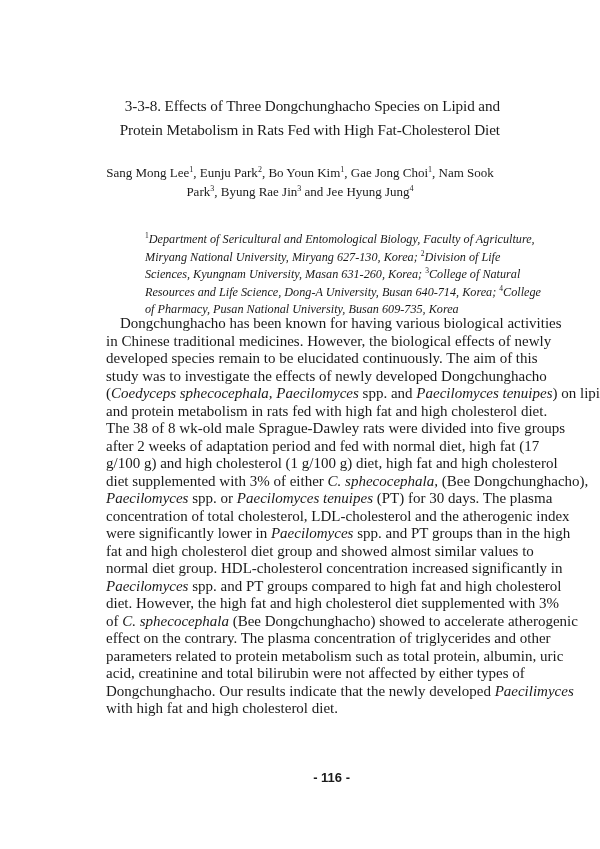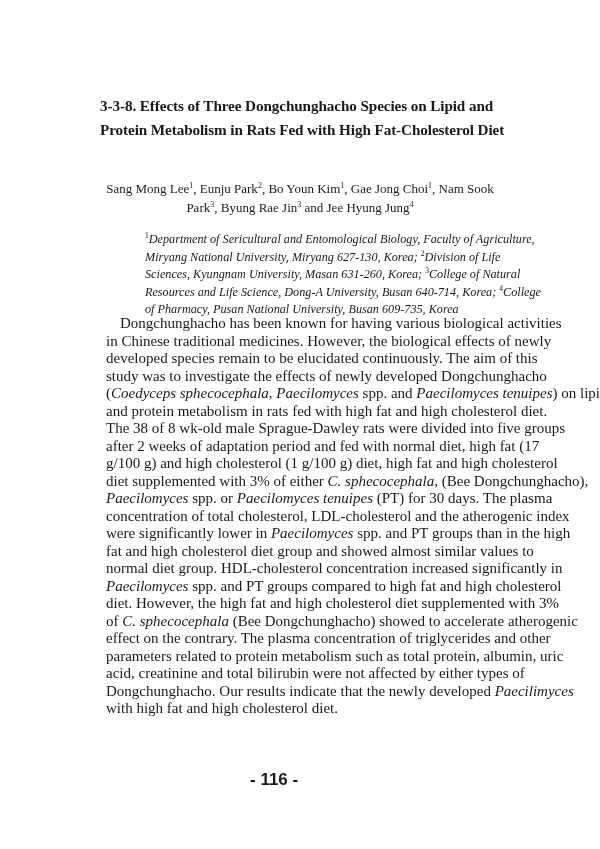--- a/index.html
+++ b/index.html
@@ -1,34 +1,34 @@
 <!DOCTYPE html>
 <html><head>
 <meta charset="utf-8">
 <style>
   html, body { margin: 0; padding: 0; background: #ffffff; }
   body { width: 600px; height: 849px; position: relative; overflow: hidden;
          font-family: "Liberation Serif", "DejaVu Serif", serif; color: #1a1a1a; }
   .title { position: absolute; left: 100px; top: 94px; width: 400px;
-           text-align: left; font-weight: bold; font-size: 15.2px; line-height: 24px; letter-spacing: -0.1px; }
+           text-align: right; font-weight: normal; font-size: 15.2px; line-height: 24px; letter-spacing: -0.1px; }
   .title div { white-space: nowrap; }
-  .authors { position: absolute; left: 100px; top: 180px; width: 400px;
+  .authors { position: absolute; left: 100px; top: 164px; width: 400px;
              text-align: center; font-size: 13px; line-height: 18.5px; }
   .authors sup { font-size: 8px; line-height: 0; vertical-align: 5px; }
   .affil { position: absolute; left: 100px; top: 231px; width: 400px;
            text-align: left; font-style: italic; font-size: 12.2px; line-height: 17.6px; margin-left: 45px; }
   .affil sup { font-size: 7.5px; line-height: 0; vertical-align: 5px; font-style: normal; }
   .abstract { position: absolute; left: 106px; top: 315px; width: 392px;
               text-align: justify; font-size: 15px; line-height: 17.5px; }
   .abstract .line { display: block; text-align: justify; text-align-last: justify; white-space: nowrap; height: 17.5px; }
   .abstract .line.first { text-indent: 14px; }
   .abstract .line.last { text-align-last: left; }
   .abstract i { font-style: italic; }
-  .pagenum { position: absolute; left: 250px; top: 770px; width: 100px; text-align: left;
-             font-family: "Liberation Sans", "DejaVu Sans", sans-serif; font-weight: bold; font-size: 17px; }
+  .pagenum { position: absolute; left: 250px; top: 770px; width: 100px; text-align: right;
+             font-family: "Liberation Sans", "DejaVu Sans", sans-serif; font-weight: bold; font-size: 13px; }
 </style>
 </head>
 <body>
 
 <div class="title">
   <div>3-3-8. Effects of Three Dongchunghacho Species on Lipid and</div>
   <div>Protein Metabolism in Rats Fed with High Fat-Cholesterol Diet</div>
 </div>
 
 <div class="authors">

